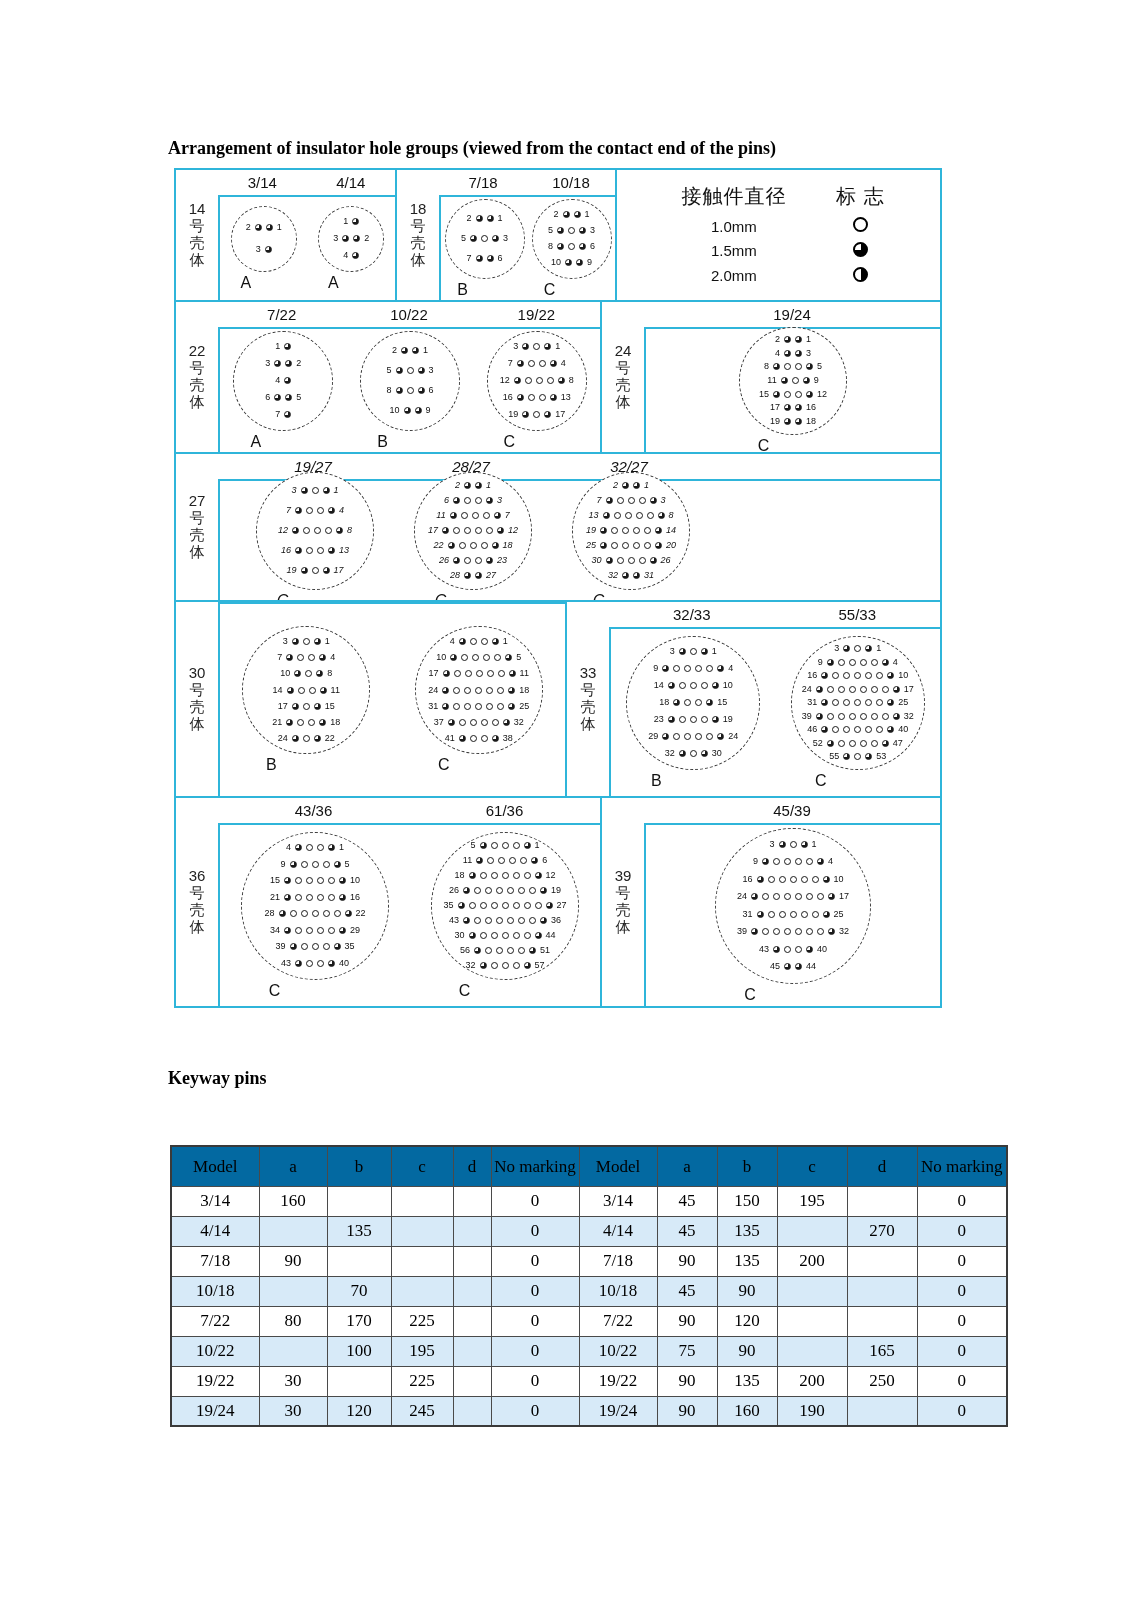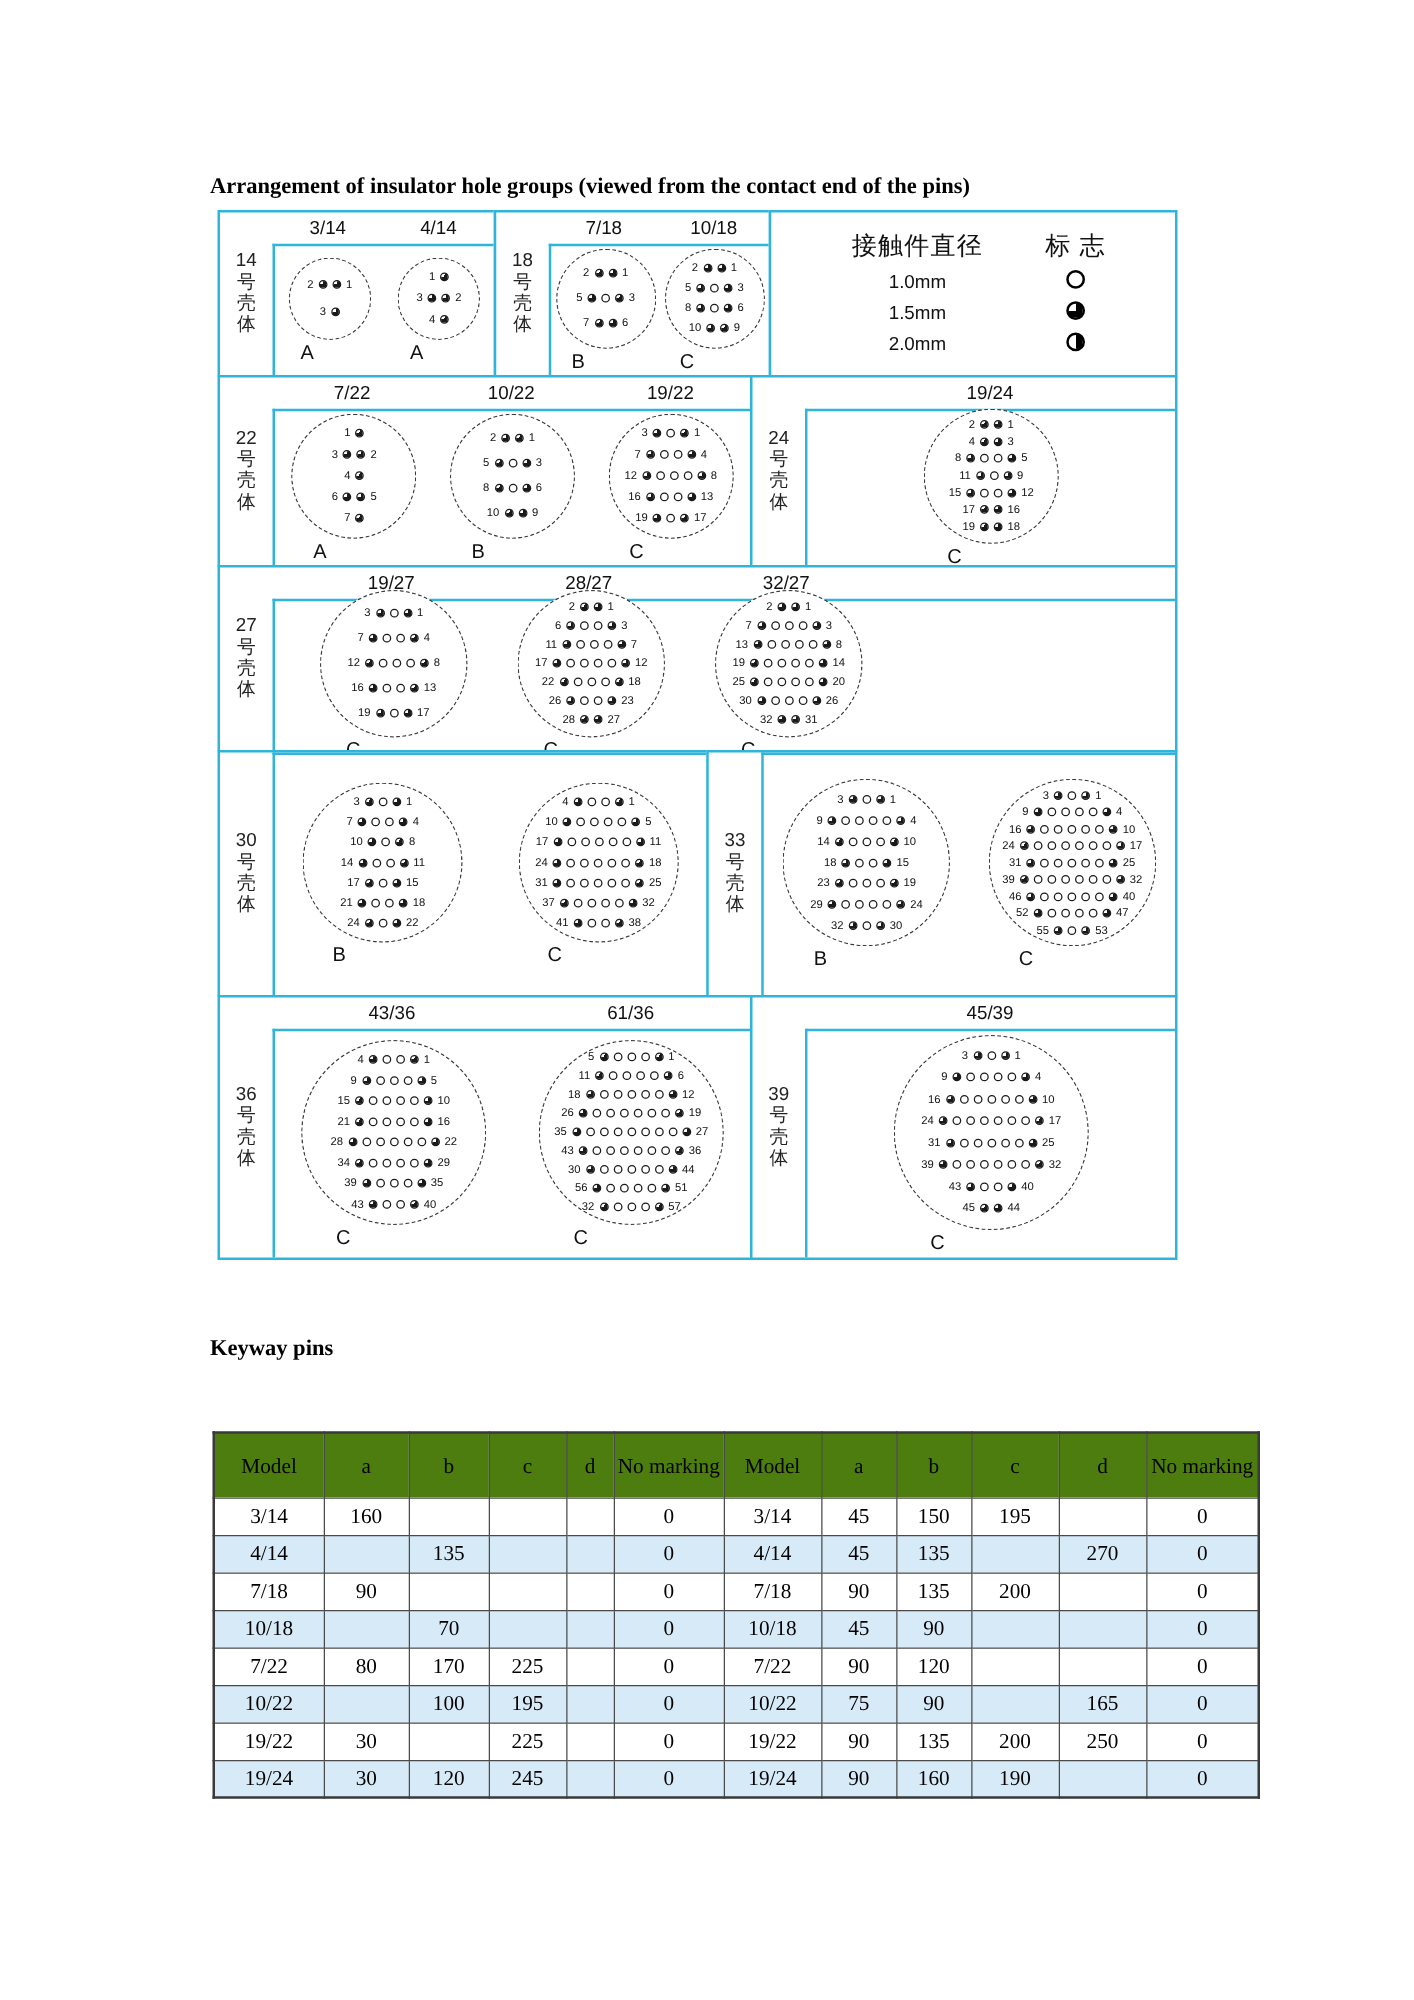--- a/index.html
+++ b/index.html
@@ -18,21 +18,21 @@
   .d-section{border:2px solid #2fb5da;background:#fff;box-sizing:border-box;display:flex;}
   .d-section + .d-section{margin-left:-2px;}
   .shell-label{width:42px;display:flex;flex-direction:column;align-items:center;justify-content:center;
                font-size:15px;line-height:1.12;color:#222;flex:0 0 42px;}
   .sec-main{flex:1;display:flex;flex-direction:column;min-width:0;}
   .model-strip{height:25px;display:flex;align-items:center;flex:0 0 25px;}
   .strip-cell{display:flex;justify-content:center;font-size:15px;color:#111;}
   .inner-box{flex:1;border-top:2px solid #2fb5da;border-left:2px solid #2fb5da;
              display:flex;align-items:center;min-height:0;}
   .spread .strip-cell,.spread .conn-cell{flex:1;}
-  .leftal{justify-content:flex-start;padding-left:16px;}
+  .leftal{justify-content:flex-start;padding-left:16px;font-style:italic;}
   .leftal .strip-cell,.leftal .conn-cell{flex:0 0 158px;}
   .conn-cell{display:flex;flex-direction:column;align-items:center;justify-content:center;}
   .conn-circle{border:1.6px dashed #3c3c3c;border-radius:50%;box-sizing:border-box;
                display:flex;flex-direction:column;justify-content:space-evenly;align-items:center;
                padding:3px 2px;background:#fff;}
   .pin-row{display:flex;align-items:center;gap:4px;line-height:1;}
   .pin{width:7px;height:7px;border:1px solid #1a1a1a;border-radius:50%;box-sizing:border-box;
        background:#fff;flex:0 0 7px;}
   .pin.edge{background:conic-gradient(from 270deg,#fff 0 95deg,#1a1a1a 95deg 360deg);}
   .pin-num{font-size:9px;color:#111;}
@@ -46,21 +46,21 @@
         box-sizing:border-box;background:#fff;}
   .mark.m15{background:conic-gradient(from 270deg,#fff 0 95deg,#000 95deg 360deg);}
   .mark.m20{background:linear-gradient(90deg,#fff 0 50%,#000 50% 100%);}
 
   
   #keyway-table{position:absolute;left:170px;top:1145px;border-collapse:collapse;
                 font-family:"Liberation Serif",serif;font-size:17px;color:#000;table-layout:fixed;}
   #keyway-table td,#keyway-table th{border:1px solid #4a4a4a;text-align:center;vertical-align:middle;
                 font-weight:normal;padding:0 2px;box-sizing:border-box;}
   #keyway-table{border:2px solid #3a3a3a;}
-  #keyway-table thead th{height:52px;background:#4d7c0f;line-height:1.25;}
+  #keyway-table thead th{height:40px;background:#0369a1;line-height:1.25;}
   #keyway-table tbody td{height:30px;background:#ffffff;}
   #keyway-table tbody tr.alt td{background:#d7eaf8;}
 </style>
 </head>
 <body>
 
 <div class="page">
   <h1 id="title" class="doc-h">Arrangement of insulator hole groups (viewed from the contact end of the pins)</h1>
   <div id="diagram">
       <div class="d-row">
@@ -722,20 +722,24 @@
           </div>
         </div>
         <div class="d-section" style="width: 377px; height: 198px;">
           <div class="shell-label">
             <div>33</div>
             <div>号</div>
             <div>壳</div>
             <div>体</div>
           </div>
           <div class="sec-main">
+            <div class="model-strip spread">
+              <div class="strip-cell">32/33</div>
+              <div class="strip-cell">55/33</div>
+            </div>
             <div class="inner-box spread">
               <div class="conn-cell">
                 <div class="conn-circle" style="height: 134px; width: 134px;">
                   <div class="pin-row">
                     <span class="pin-num">3</span>
                     <span class="pin edge"></span>
                     <span class="pin"></span>
                     <span class="pin edge"></span>
                     <span class="pin-num">1</span>
                   </div>

